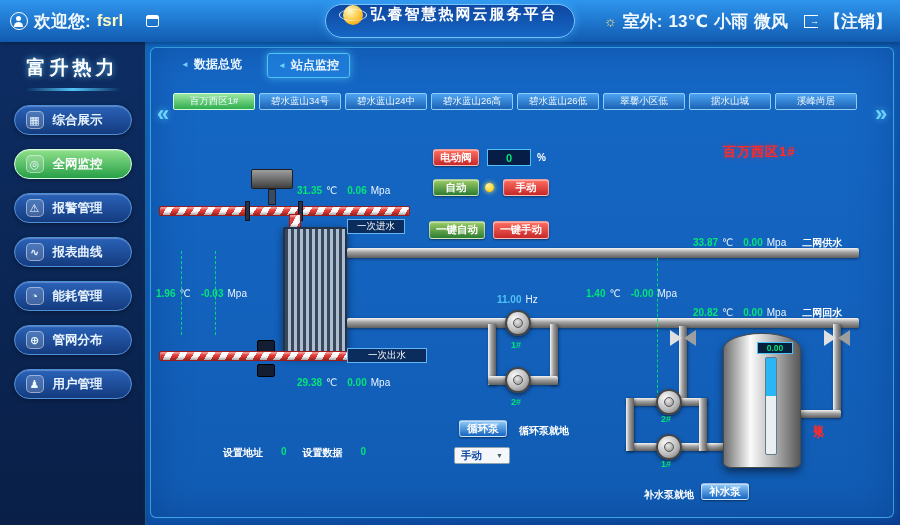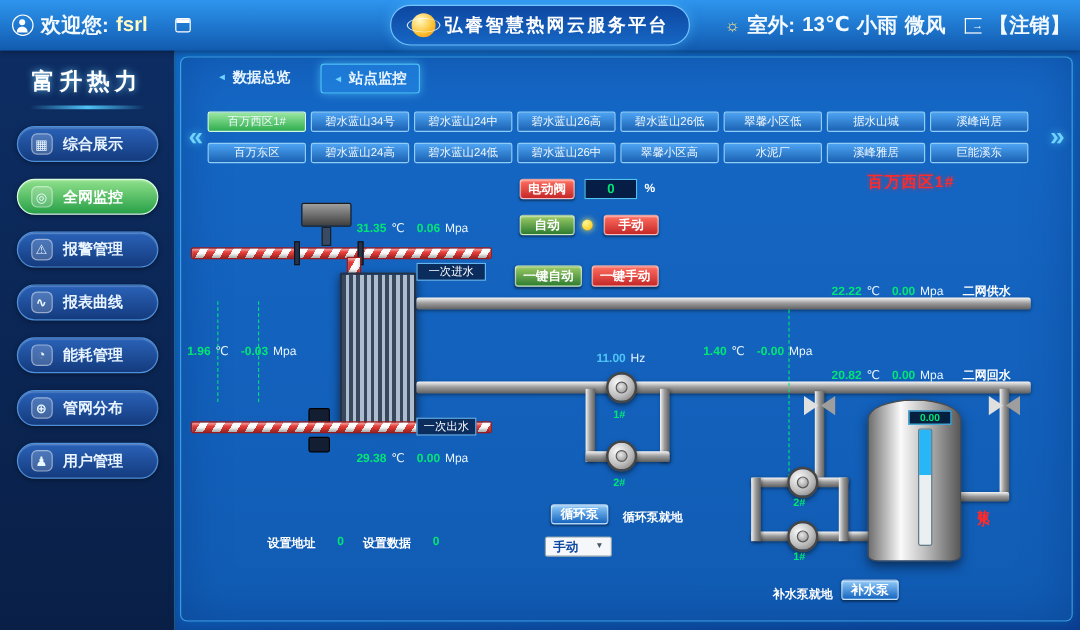--- a/index.html
+++ b/index.html
@@ -9,21 +9,21 @@
   
   .header{position:absolute;left:0;top:0;width:900px;height:42px;background:linear-gradient(180deg,#2e95ee,#115bb0);box-shadow:0 1px 5px rgba(0,0,0,.35);z-index:5}
   .hgroup{position:absolute;top:0;height:42px;display:flex;align-items:center;gap:6px}
   .htxt{font-size:17px;font-weight:bold;color:#f2f9ff;white-space:nowrap}
   .uname{color:#fff9c4}
   .user-ic{width:18px;height:18px;border:1.5px solid #fff;border-radius:50%;position:relative;flex:none}
   .user-ic::before{content:"";position:absolute;left:5px;top:2.5px;width:5px;height:5px;border-radius:50%;background:#fff}
   .user-ic::after{content:"";position:absolute;left:3px;top:8.5px;width:9px;height:5px;border-radius:5px 5px 0 0;background:#fff}
   .cal-ic{width:13px;height:12px;border:1.5px solid #fff;border-radius:2px;background:linear-gradient(180deg,#fff 0 3px,transparent 3px);flex:none}
   .sun{color:#ffe082;font-size:14px}
-  .title-pill{position:absolute;left:325px;top:4px;width:250px;height:34px;border-radius:17px;background:linear-gradient(180deg,#0d47a1,#1667c4);border:1px solid #74c3ff;display:flex;align-items:center;justify-content:center;gap:8px;box-shadow:0 0 10px rgba(80,190,255,.5)}
+  .title-pill{position:absolute;left:325px;top:4px;width:250px;height:34px;border-radius:17px;background:linear-gradient(180deg,#0d47a1,#1667c4);border:1px solid #74c3ff;display:flex;justify-content:center;gap:8px;box-shadow:0 0 10px rgba(80,190,255,.5)}
   .logo{width:20px;height:20px;border-radius:50%;background:radial-gradient(circle at 35% 30%,#fff9c4,#fbc02d 60%,#f57f17);position:relative;flex:none}
   .logo::after{content:"";position:absolute;inset:-4px;border:1px solid rgba(255,255,255,.85);border-radius:50%;transform:scaleY(.42) rotate(-18deg)}
   .title-text{font-size:15px;font-weight:bold;letter-spacing:2px;white-space:nowrap}
   .logout{cursor:pointer}
   .logout-ic{width:14px;height:13px;border:1.5px solid #fff;border-right:none;display:flex;align-items:center;justify-content:center}
   .logout-ic i{font-style:normal;font-size:9px;line-height:1;margin-left:6px}
 
   
   .sidebar{position:absolute;left:0;top:42px;width:146px;height:490px;background:linear-gradient(180deg,#0d2d63,#091f46);border-right:1px solid rgba(79,195,247,.35)}
   .brand{margin-top:13px;text-align:center;font-size:19px;font-weight:bold;letter-spacing:4px;color:#fff;text-shadow:0 0 6px rgba(120,210,255,.8)}
@@ -166,30 +166,20 @@
   <div class="strow" style="left:22px;top:45px">
     <div class="st active">百万西区1#</div>
     <div class="st">碧水蓝山34号</div>
     <div class="st">碧水蓝山24中</div>
     <div class="st">碧水蓝山26高</div>
     <div class="st">碧水蓝山26低</div>
     <div class="st">翠馨小区低</div>
     <div class="st">据水山城</div>
     <div class="st">溪峰尚居</div>
   </div>
-  <div class="strow" style="left:22px;top:71px">
-    <div class="st">百万东区</div>
-    <div class="st">碧水蓝山24高</div>
-    <div class="st">碧水蓝山24低</div>
-    <div class="st">碧水蓝山26中</div>
-    <div class="st">翠馨小区高</div>
-    <div class="st">水泥厂</div>
-    <div class="st">溪峰雅居</div>
-    <div class="st">巨能溪东</div>
-  </div>
 
   <div class="cbtn red" style="left:282px;top:101px;width:46px;height:17px">电动阀</div>
   <div class="inputbox" style="left:336px;top:101px;width:44px;height:17px">0</div>
   <div class="txt" style="left:386px;top:104px">%</div>
   <div class="cbtn green" style="left:282px;top:131px;width:46px;height:17px">自动</div>
   <div class="ind" style="left:334px;top:135px"></div>
   <div class="cbtn red" style="left:352px;top:131px;width:46px;height:17px">手动</div>
 
 
   <div class="cbtn green" style="left:278px;top:173px;width:56px;height:18px">一键自动</div>
@@ -201,21 +191,21 @@
   <div class="stem" style="left:117px;top:141px;width:8px;height:16px"></div>
   <div class="pipe-h hot" style="left:8px;top:158px;width:251px"></div>
   <div class="flange" style="left:94px;top:153px;height:20px"></div>
   <div class="flange" style="left:147px;top:153px;height:20px"></div>
   <div class="pipe-v hot" style="left:138px;top:166px;width:12px;height:16px"></div>
   <div class="hx" style="left:132px;top:179px;width:64px;height:128px"></div>
   <div class="cap" style="left:106px;top:292px;width:18px;height:13px"></div>
   <div class="cap" style="left:106px;top:316px;width:18px;height:13px"></div>
   <div class="pipe-h hot" style="left:8px;top:303px;width:251px"></div>
   <div class="lblbox" style="left:196px;top:171px;width:58px;height:15px">一次进水</div>
-  <div class="lblbox" style="left:196px;top:300px;width:50px;height:15px">一次出水</div>
+  <div class="lblbox" style="left:196px;top:300px;width:80px;height:15px">一次出水</div>
 
   <div class="reading" style="left:146px;top:137px">
     <span class="v">31.35</span>
       <span class="u">℃</span>
     <span class="v g">0.06</span>
       <span class="u">Mpa</span>
   </div>
   <div class="reading" style="left:146px;top:329px">
     <span class="v">29.38</span>
       <span class="u">℃</span>
@@ -227,21 +217,21 @@
       <span class="u">℃</span>
     <span class="v g">-0.03</span>
       <span class="u">Mpa</span>
   </div>
   <div class="dash-v" style="left:30px;top:203px;height:84px"></div>
   <div class="dash-v" style="left:64px;top:203px;height:84px"></div>
 
   <div class="pipe-h" style="left:196px;top:200px;width:512px"></div>
   <div class="pipe-h" style="left:196px;top:270px;width:512px"></div>
   <div class="reading" style="left:542px;top:188px">
-    <span class="v">22.22</span>
+    <span class="v">33.87</span>
       <span class="u">℃</span>
     <span class="v g">0.00</span>
       <span class="u">Mpa</span>
     <span class="pl">二网供水</span>
   </div>
   <div class="reading" style="left:542px;top:258px">
     <span class="v">20.82</span>
       <span class="u">℃</span>
     <span class="v g">0.00</span>
       <span class="u">Mpa</span>

